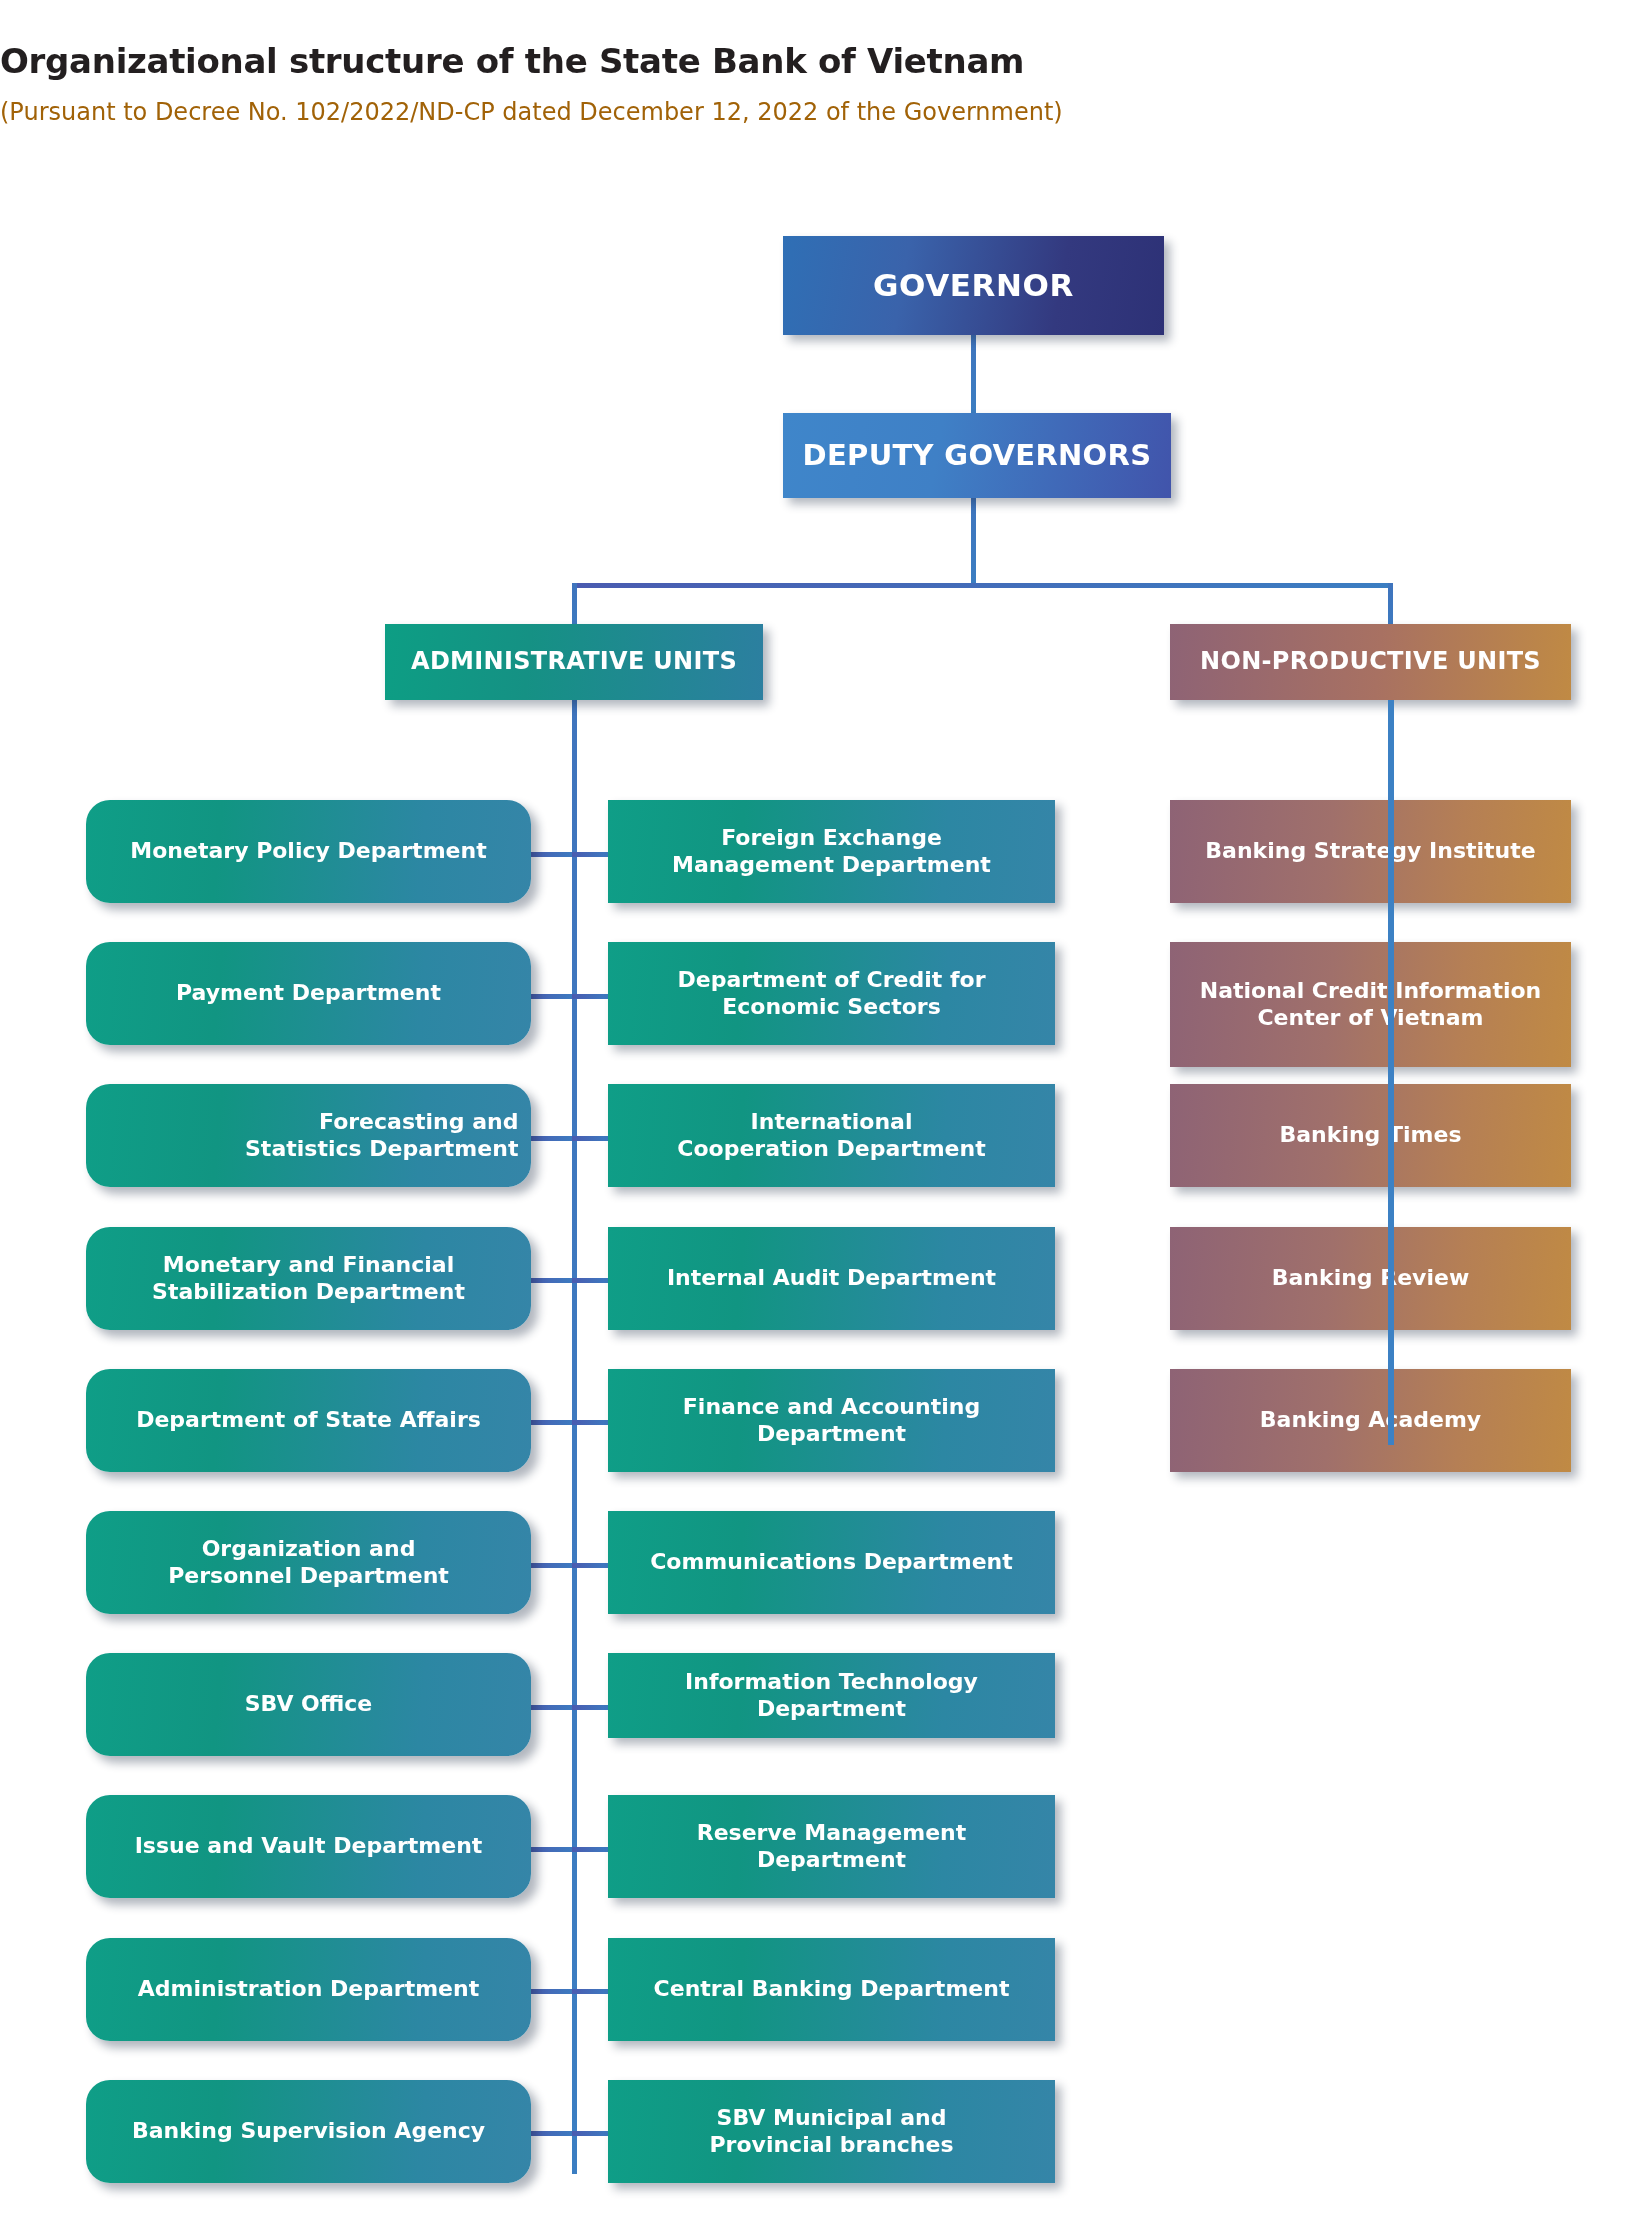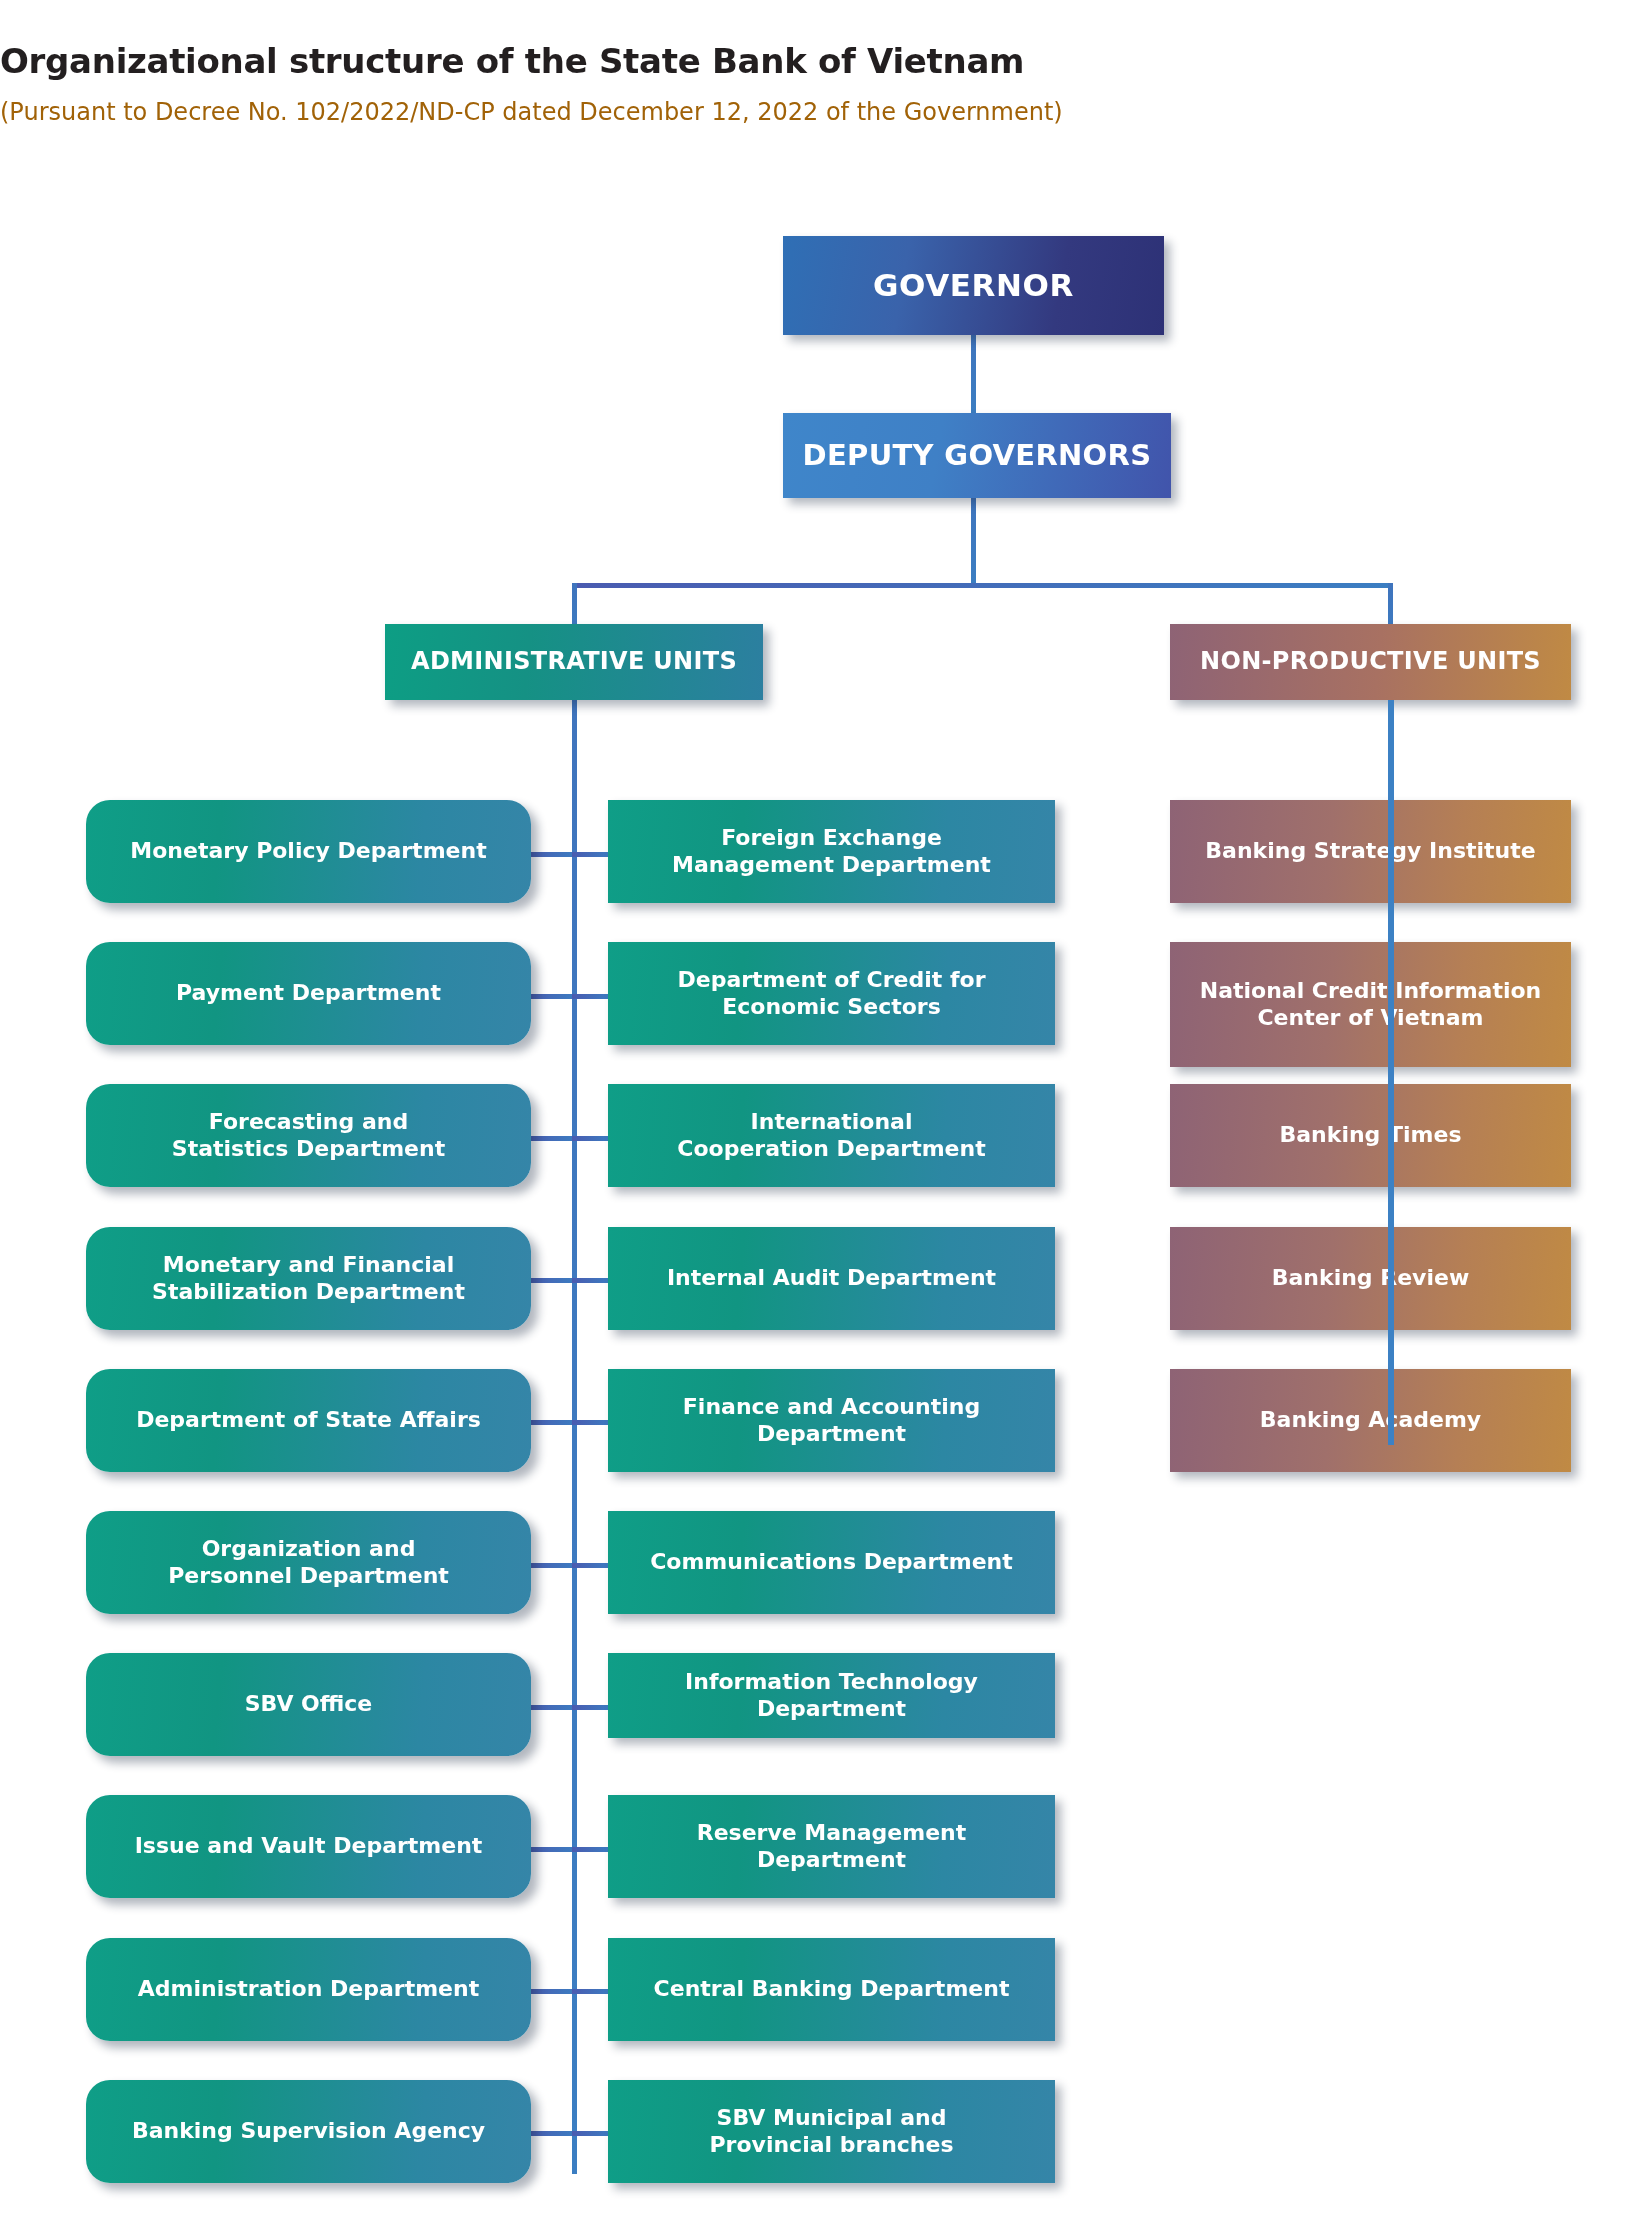--- a/index.html
+++ b/index.html
@@ -198,21 +198,21 @@
   <span class="label">NON-PRODUCTIVE UNITS</span>
 </div>
 
 <div id="unit-boxes-container">
     <div class="node unit-admin col-left" style="top: 800px; height: 103px;">
       <span class="label">Monetary Policy Department</span>
     </div>
     <div class="node unit-admin col-left" style="top: 942px; height: 103px;">
       <span class="label">Payment Department</span>
     </div>
-    <div class="node unit-admin col-left" style="top: 1084px; height: 103px;">
+    <div class="node unit-admin col-left" style="top: 1084px; height: 103px; text-align: right;">
       <span class="label">Forecasting and<br>Statistics Department</span>
     </div>
     <div class="node unit-admin col-left" style="top: 1227px; height: 103px;">
       <span class="label">Monetary and Financial<br>Stabilization Department</span>
     </div>
     <div class="node unit-admin col-left" style="top: 1369px; height: 103px;">
       <span class="label">Department of State Affairs</span>
     </div>
     <div class="node unit-admin col-left" style="top: 1511px; height: 103px;">
       <span class="label">Organization and<br>Personnel Department</span>

